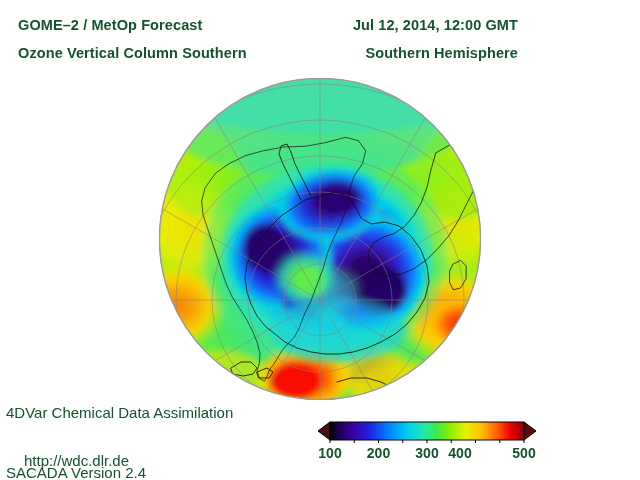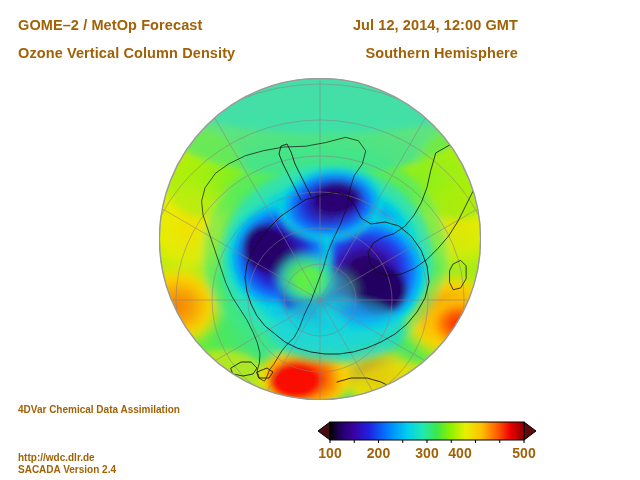--- a/index.html
+++ b/index.html
@@ -7,44 +7,44 @@
     padding: 0;
     background: #ffffff;
   }
   #page {
     position: relative;
     width: 536px;
     height: 480px;
     background: #ffffff;
     overflow: hidden;
     font-family: "Liberation Sans", sans-serif;
-    color: #a16207;
+    color: #14532d;
   }
   .hdr {
     position: absolute;
     font-weight: bold;
     font-size: 14.5px;
     letter-spacing: 0.1px;
     white-space: nowrap;
   }
   #hdr-title-1 { left: 18px; top: 17px; }
   #hdr-title-2 { left: 18px; top: 45px; }
   #hdr-date    { right: 18px; top: 17px; text-align: right; }
   #hdr-region  { right: 18px; top: 45px; text-align: left; }
 
   .credit {
     position: absolute;
-    left: 18px;
-    font-weight: bold;
-    font-size: 10px;
+    left: 6px;
+    font-weight: normal;
+    font-size: 15px;
     white-space: nowrap;
   }
   #credit-0 { top: 404px; }
   #credit-1 { top: 428px; margin-top: 36px; }
-  #credit-2 { top: 452px; }
+  #credit-2 { top: 452px; margin-left: 18px; }
 
   
   #globe-wrap {
     position: absolute;
     left: 159px;
     top: 78px;
     width: 322px;
     height: 322px;
   }
   #globe-svg { display: block; width: 322px; height: 322px; }
@@ -104,21 +104,21 @@
     height: 58px;
   }
   #logo-riu svg, #logo-dlr svg { display: block; }
 </style>
 </head>
 <body>
 
 <div id="page">
 
   <div class="hdr" id="hdr-title-1">GOME–2 / MetOp Forecast</div>
-  <div class="hdr" id="hdr-title-2">Ozone Vertical Column Density</div>
+  <div class="hdr" id="hdr-title-2">Ozone Vertical Column Southern</div>
   <div class="hdr" id="hdr-date">Jul 12, 2014, 12:00 GMT</div>
   <div class="hdr" id="hdr-region">Southern Hemisphere</div>
 
   <div id="globe-wrap">
     <svg id="globe-svg" viewBox="0 0 322 322" xmlns="http://www.w3.org/2000/svg">
       <defs>
         <clipPath id="diskClip">
             <circle cx="161" cy="161" r="160.5"></circle>
           </clipPath>
 

